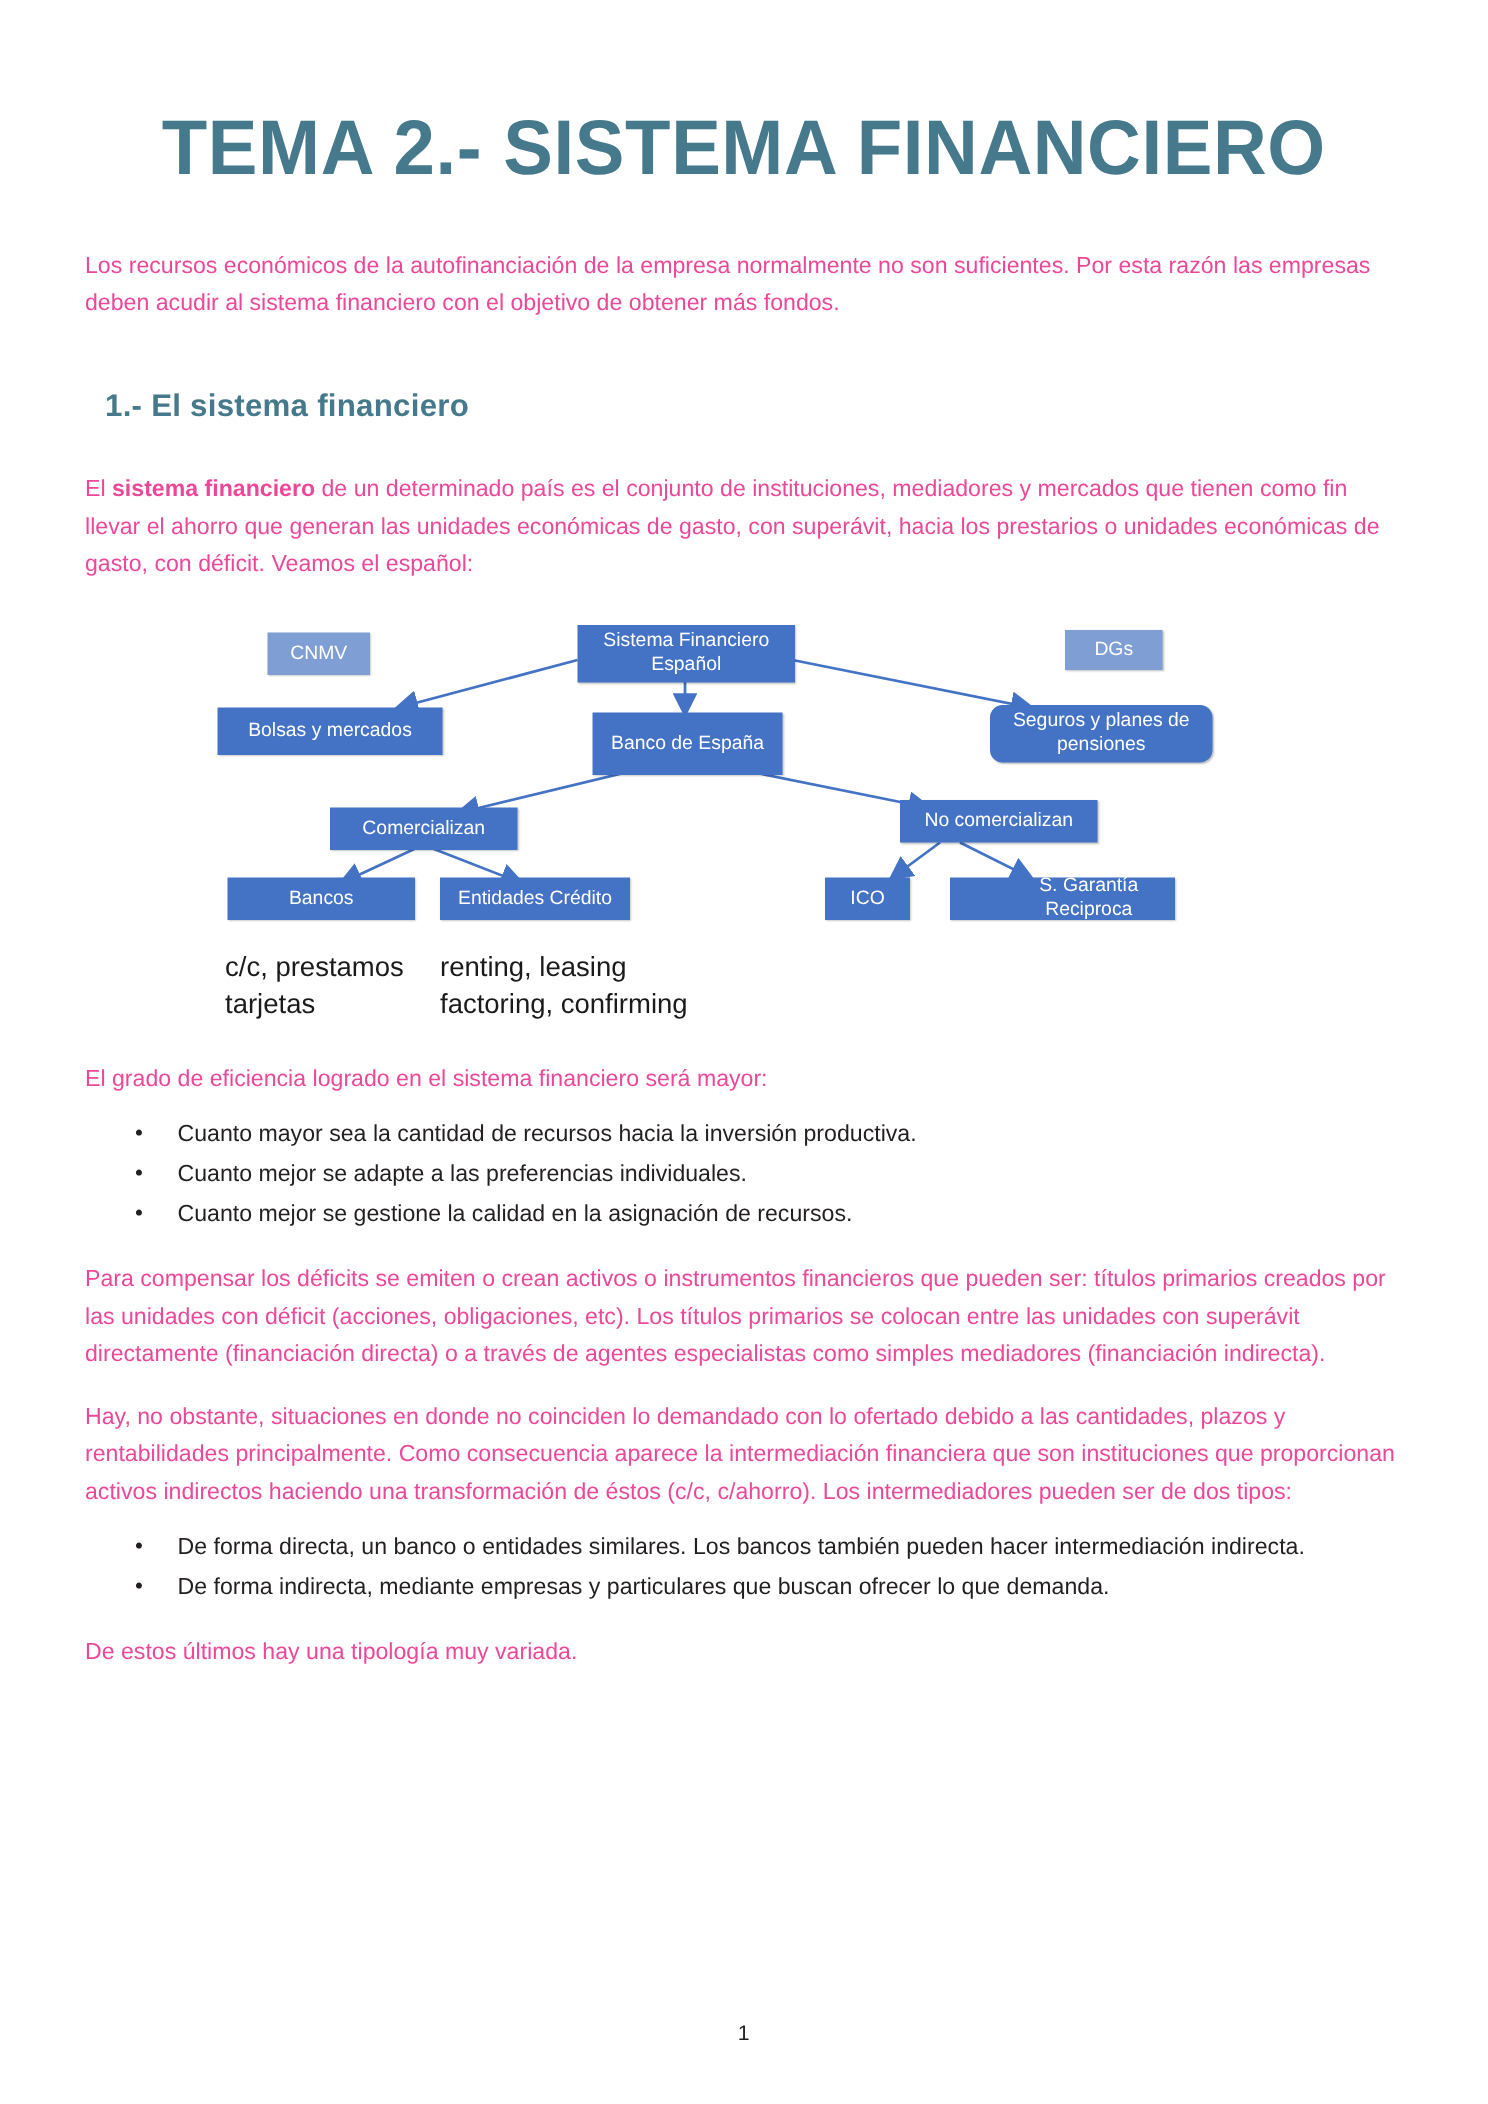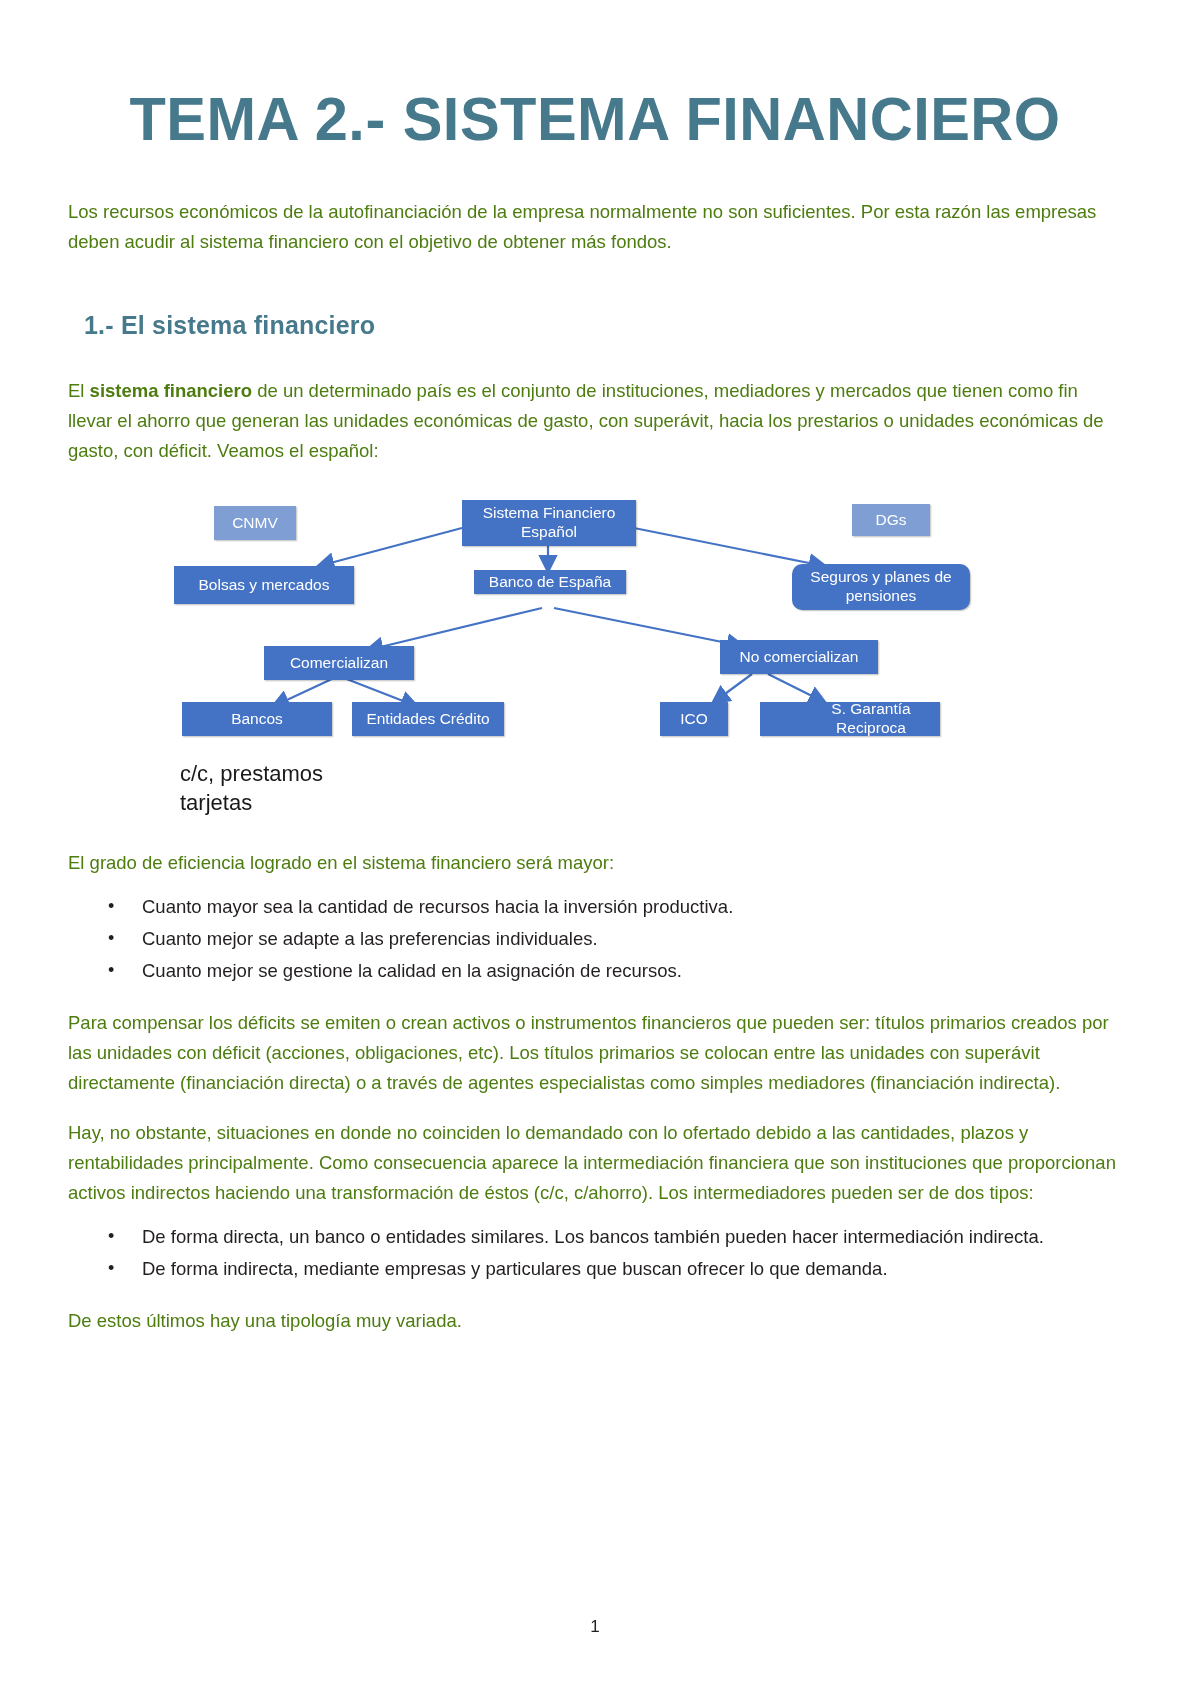--- a/index.html
+++ b/index.html
@@ -31,21 +31,21 @@
     letter-spacing: 0.5px;
     line-height: 1.05;
     transform: scaleX(0.96);
     transform-origin: center;
     white-space: nowrap;
   }
   p.body-text {
     margin: 0 0 0 0;
     font-size: 18.5px;
     line-height: 1.62;
-    color: #4d7c0f;
+    color: #ec4899;
     text-align: left;
   }
   .gap-intro { height: 46px; }
   .gap-sm { height: 20px; }
   .gap-md { height: 30px; }
   .gap-lg { height: 38px; }
   h2.section-heading {
     margin: 16px;
     color: #46798b;
     font-family: "Liberation Sans Narrow", "Liberation Sans", sans-serif;
@@ -179,21 +179,21 @@
     </div>
 
     <div class="node light" style="left:688px; top:16px; width:78px; height:32px;">
       <span>DGs</span>
     </div>
 
     <div class="node" style="left:10px; top:78px; width:180px; height:38px;">
       <span>Bolsas y mercados</span>
     </div>
 
-    <div class="node" style="left:310px; top:82px; width:152px; height:24px;">
+    <div class="node" style="left:310px; top:82px; width:152px; height:50px;">
       <span>Banco de España</span>
     </div>
 
     <div class="node" style="left:628px; top:76px; width:178px; height:46px;border-radius:10px;">
       <span>Seguros y planes de pensiones</span>
     </div>
 
     <div class="node" style="left:100px; top:158px; width:150px; height:34px;">
       <span>Comercializan</span>
     </div>
@@ -214,20 +214,22 @@
       <span>ICO</span>
     </div>
 
     <div class="node" style="left:596px; top:214px; width:180px; height:34px;padding-left:48px;">
       <span>S. Garantía Reciproca</span>
     </div>
 
     <div class="annot" style="left:16px; top:272px;">c/c, prestamos
 tarjetas</div>
 
+    <div class="annot" style="left:188px; top:272px;">renting, leasing
+factoring, confirming</div>
 
   </div>
 
   <div class="gap-md"></div>
 
   <p class="body-text">El grado de eficiencia logrado en el sistema financiero será mayor:</p>
 
   <ul class="bullets">
     <li><span class="dot">•</span><span>Cuanto mayor sea la cantidad de recursos hacia la inversión productiva.</span></li>
     <li><span class="dot">•</span><span>Cuanto mejor se adapte a las preferencias individuales.</span></li>

